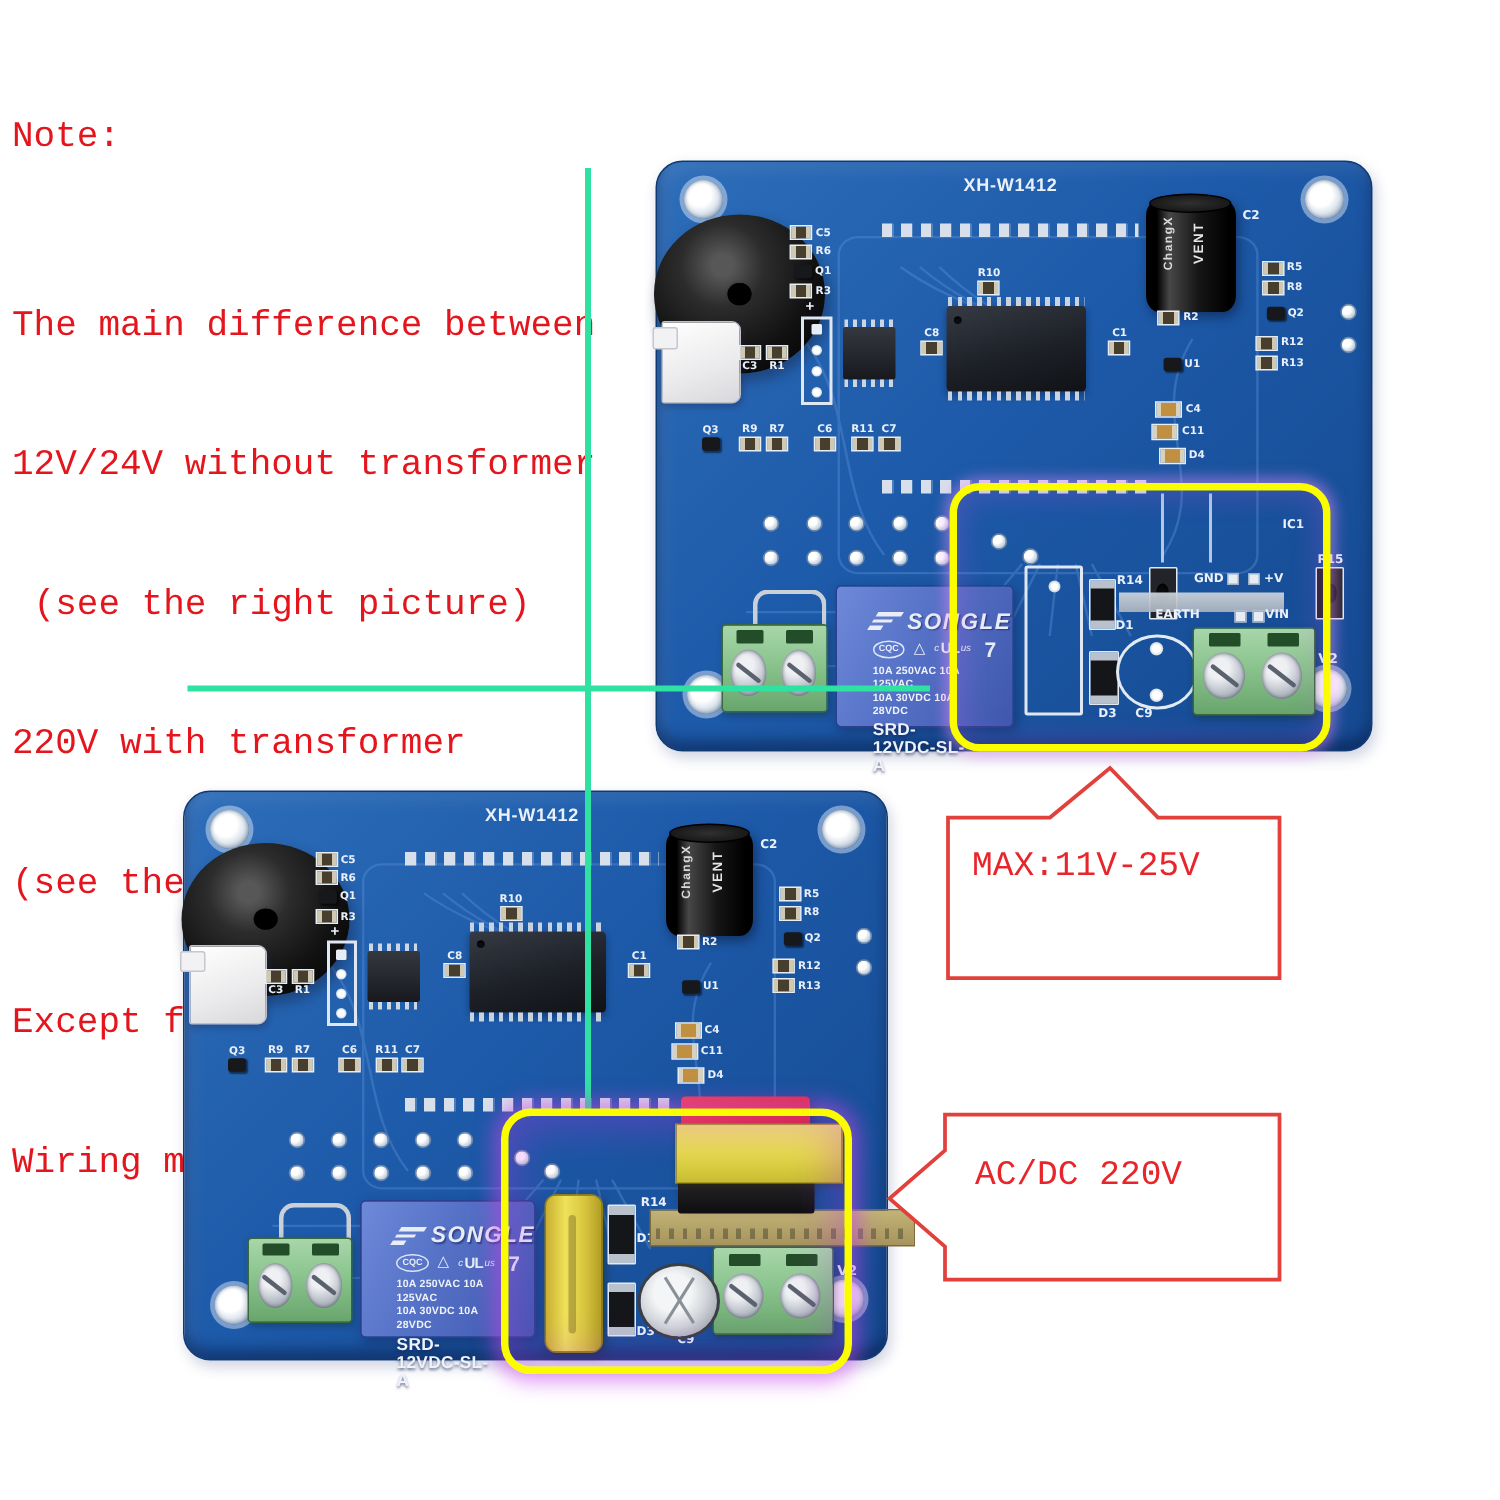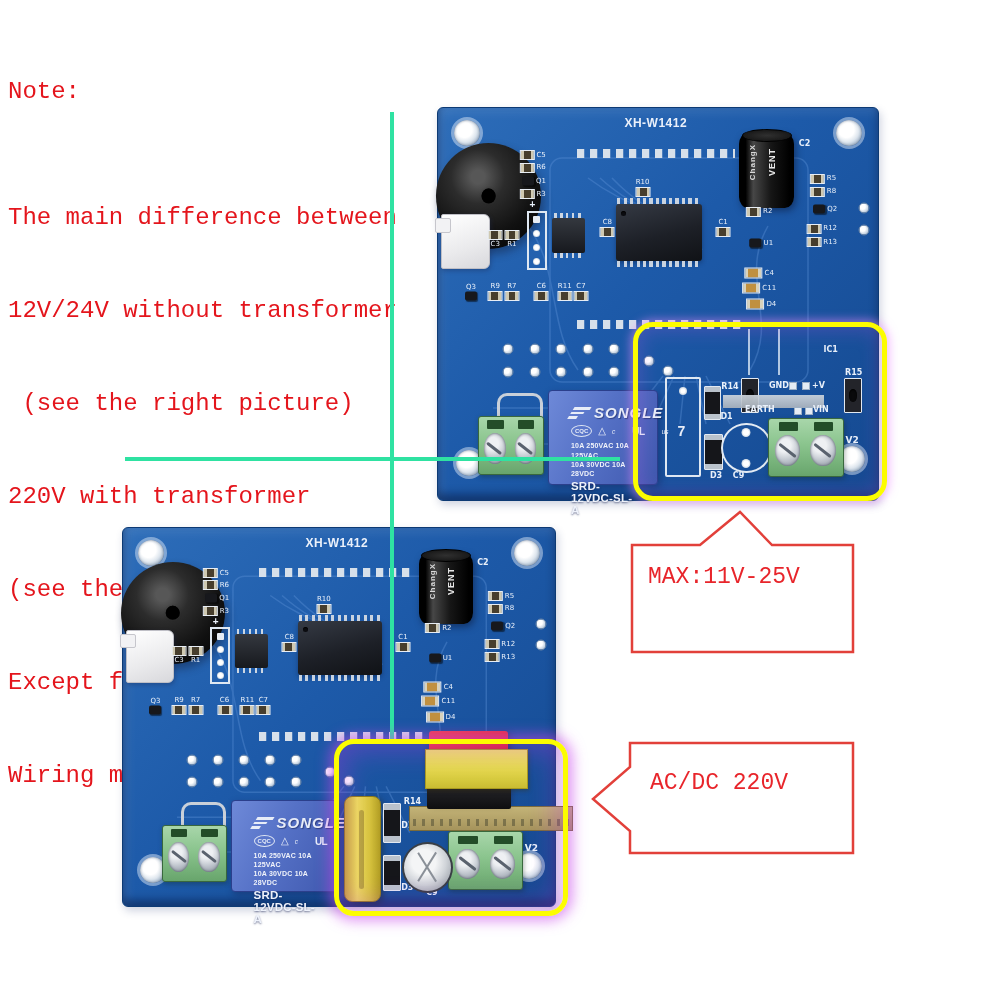--- a/index.html
+++ b/index.html
@@ -10,24 +10,24 @@
   .note{position:absolute;left:8px;top:14px;width:402px;z-index:5;
         font-family:"Liberation Mono",monospace;color:#e4151c;
         font-size:24px;line-height:31px;white-space:pre;}
   .note-title{margin-bottom:33px;}
 
   
   .vline{position:absolute;left:390px;top:112px;width:4px;height:628px;background:#2fe2a2;z-index:40;}
   .hline{position:absolute;left:125px;top:457px;width:495px;height:4px;background:#2fe2a2;z-index:40;}
 
   
-  .board{position:absolute;z-index:10;border-radius:6px;border:1px solid #0d3a74;
+  .board{position:absolute;z-index:10;border-radius:18px;border:1px solid #0d3a74;
          background:linear-gradient(135deg,#2d6db9 0%,#1d5aa9 45%,#154990 100%);
          box-shadow:inset 0 -6px 9px rgba(3,20,60,.5), inset 4px 4px 12px rgba(255,255,255,.10),
-                    2px 4px 9px rgba(40,60,120,.22);}
+                    2px 4px 9px rgba(40,60,120,.22);padding-left:36px;}
   .traces{position:absolute;inset:0;width:100%;height:100%;}
 
   .mh{position:absolute;width:26px;height:26px;border-radius:50%;transform:translate(-50%,-50%);
       background:radial-gradient(circle at 40% 38%,#ffffff 0 34%,#dee6ee 55%,#9db1c7 82%,#7b93ad 100%);
       box-shadow:0 0 0 3px rgba(235,242,250,.45), inset 0 0 3px rgba(60,80,110,.65);}
   .mh.tl{left:6.5%;top:6.5%}.mh.tr{left:93.5%;top:6.5%}.mh.bl{left:7%;top:90.5%}.mh.br{left:94%;top:89.5%}
 
   .board-title{position:absolute;left:49.5%;top:2%;transform:translateX(-50%);
                font-weight:bold;font-size:12px;color:#eaf0fa;letter-spacing:.5px;}
 
@@ -110,37 +110,37 @@
   .r-top{display:flex;align-items:center;gap:6px;}
   .slogo{display:flex;flex-direction:column;gap:2px;transform:skewX(-32deg);}
   .slogo i{height:2.5px;background:#e8edf8;display:block;}
   .slogo i:nth-child(1){width:17px}.slogo i:nth-child(2){width:13px}.slogo i:nth-child(3){width:9px}
   .r-brand{font-weight:bold;font-style:italic;font-size:15px;letter-spacing:1px;
            text-shadow:1px 1px 1px rgba(20,30,80,.55);}
   .r-mid{display:flex;align-items:center;gap:6px;margin-top:3px;}
   .r-cqc{border:1px solid #dfe6f4;border-radius:50%;font-weight:bold;font-size:6px;
          padding:2px 3px;}
   .r-tri{font-size:10px;line-height:1;}
-  .r-ul{margin-left:auto;display:flex;align-items:center;gap:17px;font-size:6.5px;font-style:normal;}
+  .r-ul{margin-left:auto;display:flex;align-items:center;gap:1px;font-size:6.5px;font-style:normal;}
   .r-ul b{font-size:10px;letter-spacing:-.5px;}
   .r-seven{font-weight:bold;font-size:14px;margin-left:3px;line-height:1;}
   .r-rat{font-weight:bold;font-size:7px;line-height:1.3;margin-top:3px;letter-spacing:.2px;color:#f0f3fa;}
   .r-model{font-weight:bold;font-size:11.5px;margin-top:2px;letter-spacing:.2px;color:#eef2fb;
            text-shadow:0 1px 2px rgba(20,30,80,.6);}
 
   
   .cmp{position:absolute;transform:translate(-50%,-50%);display:flex;align-items:center;gap:2px;z-index:3;}
   .cmp.p-a,.cmp.p-b{flex-direction:column;gap:1px;}
   .chip{display:block;}
   .k-r{width:13px;height:8px;border:1px solid #e7edf5;
        background:linear-gradient(90deg,#cfc9b2 0 3px,#473e2d 3px 10px,#cfc9b2 10px);}
   .k-r2{width:16px;height:9px;border:1px solid #e7edf5;
        background:linear-gradient(90deg,#d8d2bc 0 3px,#c09040 3px 13px,#d8d2bc 13px);}
   .k-t{width:12px;height:9px;background:#17181c;border-radius:2px;box-shadow:1px 1px 1px rgba(0,0,0,.5);}
-  .clbl{font-weight:normal;font-size:7px;line-height:1;color:#e9f0fa;font-family:"DejaVu Sans",sans-serif;}
+  .clbl{font-weight:bold;font-size:7px;line-height:1;color:#e9f0fa;font-family:"DejaVu Sans",sans-serif;}
   .thole{position:absolute;width:9px;height:9px;border-radius:50%;transform:translate(-50%,-50%);
        border:1px solid #6c87a8;z-index:2;
        background:radial-gradient(circle at 35% 35%,#ffffff 0 32%,#cdd9e6 62%,#8ba3c0 100%);}
 
   
   .power{position:absolute;inset:0;}
   .t2a{left:75%;top:79%;width:16.8%;height:14.6%}
   .t2b{left:75.2%;top:80.2%;width:17%;height:15%}
 
   

